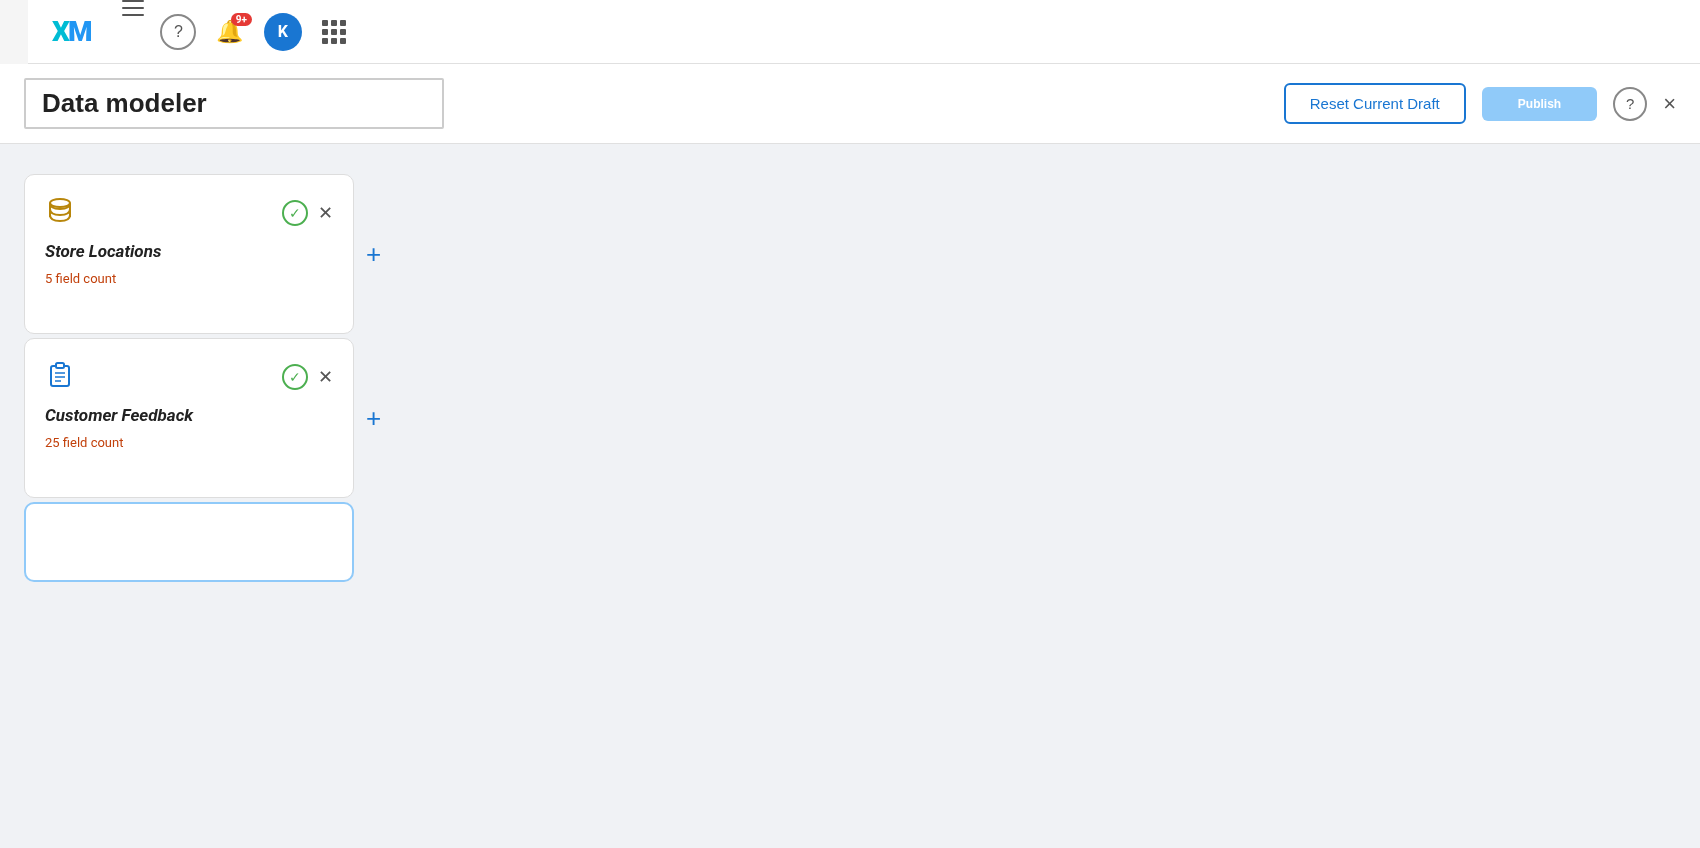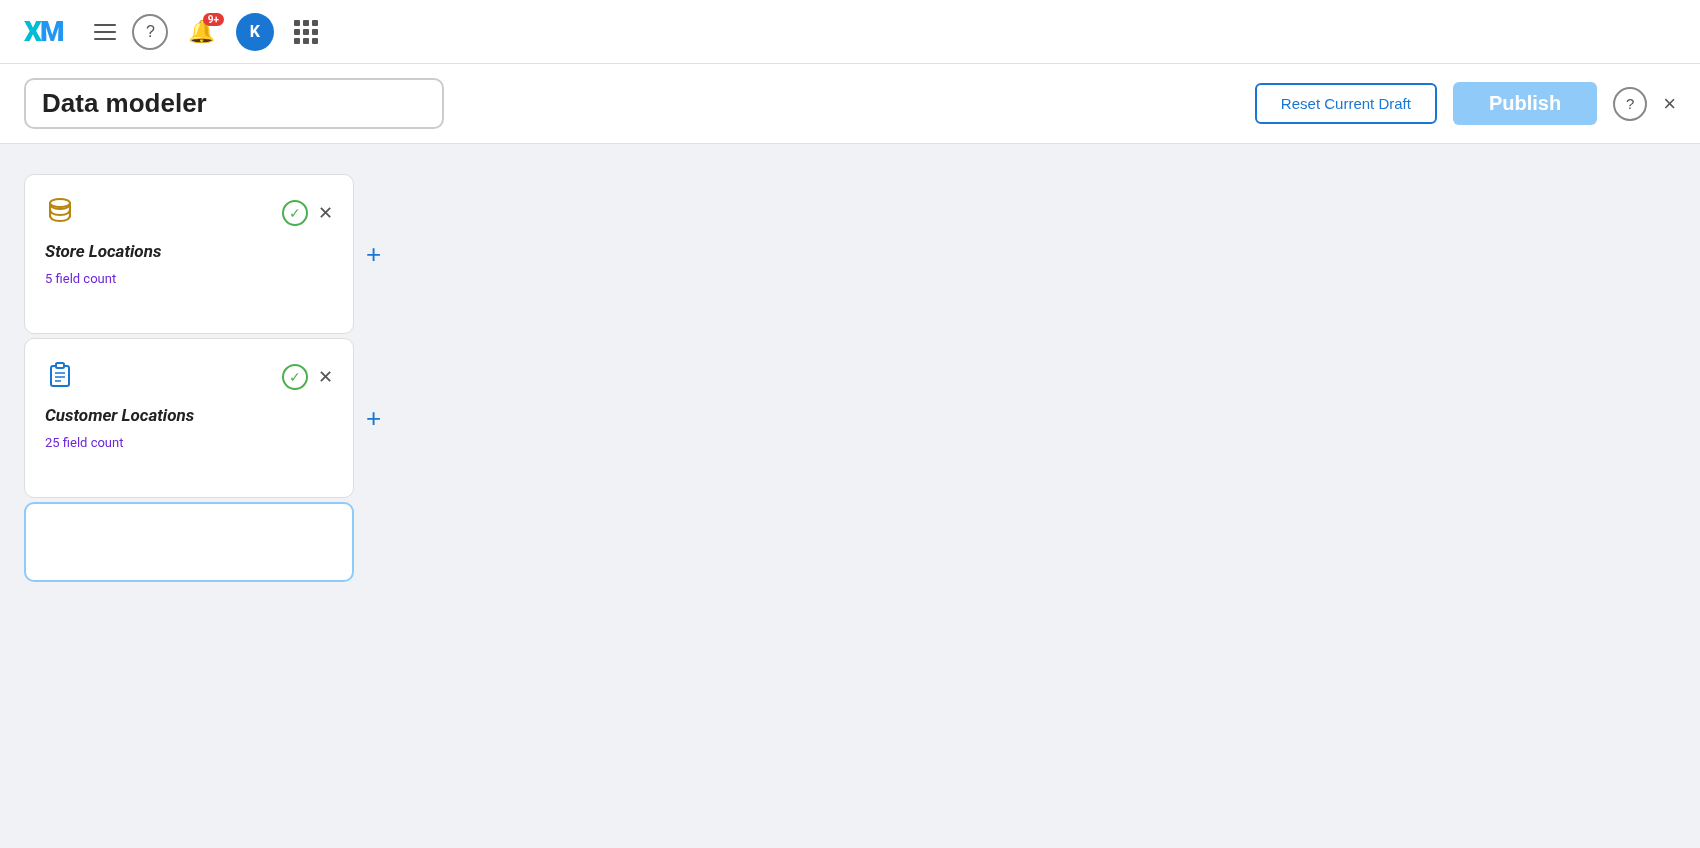--- a/index.html
+++ b/index.html
@@ -1,25 +1,25 @@
 <!DOCTYPE html>
 <html><head>
   <meta charset="utf-8">
   <style>
     * { box-sizing: border-box; margin: 0; padding: 0; }
     body { font-family: -apple-system, BlinkMacSystemFont, 'Segoe UI', Roboto, sans-serif; background: #f5f5f5; width: 1700px; height: 848px; overflow: hidden; }
 
     
     .top-nav {
       display: flex;
-      align-items: center;
       background: #ffffff;
       border-bottom: 1px solid #e0e0e0;
       padding: 0 24px;
       height: 64px;
+      margin-left: 28px;
     }
     .logo {
       display: flex;
       align-items: center;
       margin-right: 20px;
     }
     .logo-xm {
       font-size: 28px;
       font-weight: 900;
       color: #00bcd4;
@@ -122,21 +122,21 @@
       border-bottom: 1px solid #e0e0e0;
       padding: 0 24px;
       height: 80px;
       gap: 16px;
     }
     .modeler-title-input {
       font-size: 26px;
       font-weight: 600;
       color: #222;
       border: 2px solid #ccc;
-      border-radius: 10px;
+      border-radius: 2px;
       padding: 8px 16px;
       background: white;
       outline: none;
       flex: 0 0 auto;
       width: 420px;
     }
     .sub-header-spacer { flex: 1; }
     .reset-btn {
       padding: 10px 24px;
       border: 2px solid #1976D2;
@@ -146,21 +146,21 @@
       font-size: 15px;
       font-weight: 500;
       cursor: pointer;
     }
     .publish-btn {
       padding: 10px 36px;
       border: none;
       border-radius: 6px;
       background: #90CAF9;
       color: #fff;
-      font-size: 20px;
+      font-size: 12px;
       font-weight: 600;
       cursor: pointer;
     }
     .help-btn-circle {
       width: 34px;
       height: 34px;
       border-radius: 50%;
       border: 2px solid #888;
       background: none;
       color: #555;
@@ -243,21 +243,21 @@
       line-height: 1;
     }
     .card-name {
       font-size: 17px;
       font-weight: 700;
       color: #222;
       font-style: italic;
     }
     .card-meta {
       font-size: 13px;
-      color: #6d28d9;
+      color: #c2410c;
     }
     .plus-btn {
       font-size: 26px;
       color: #1976D2;
       background: none;
       border: none;
       cursor: pointer;
       margin-left: 12px;
       font-weight: 300;
       line-height: 1;
@@ -360,21 +360,21 @@
             <line x1="10" y1="14" x2="20" y2="14" stroke="#1976D2" stroke-width="1.5"></line>
             <line x1="10" y1="18" x2="20" y2="18" stroke="#1976D2" stroke-width="1.5"></line>
             <line x1="10" y1="22" x2="16" y2="22" stroke="#1976D2" stroke-width="1.5"></line>
           </svg>
         </span>
         <div class="card-actions">
           <div class="check-circle">✓</div>
           <button class="x-btn">✕</button>
         </div>
       </div>
-      <div class="card-name">Customer Locations</div>
+      <div class="card-name">Customer Feedback</div>
       <div class="card-meta">25 field count</div>
     </div>
     <button class="plus-btn">+</button>
   </div>
 
   <div class="card-row">
     <div class="data-card-empty"></div>
   </div>
 
 </main>

